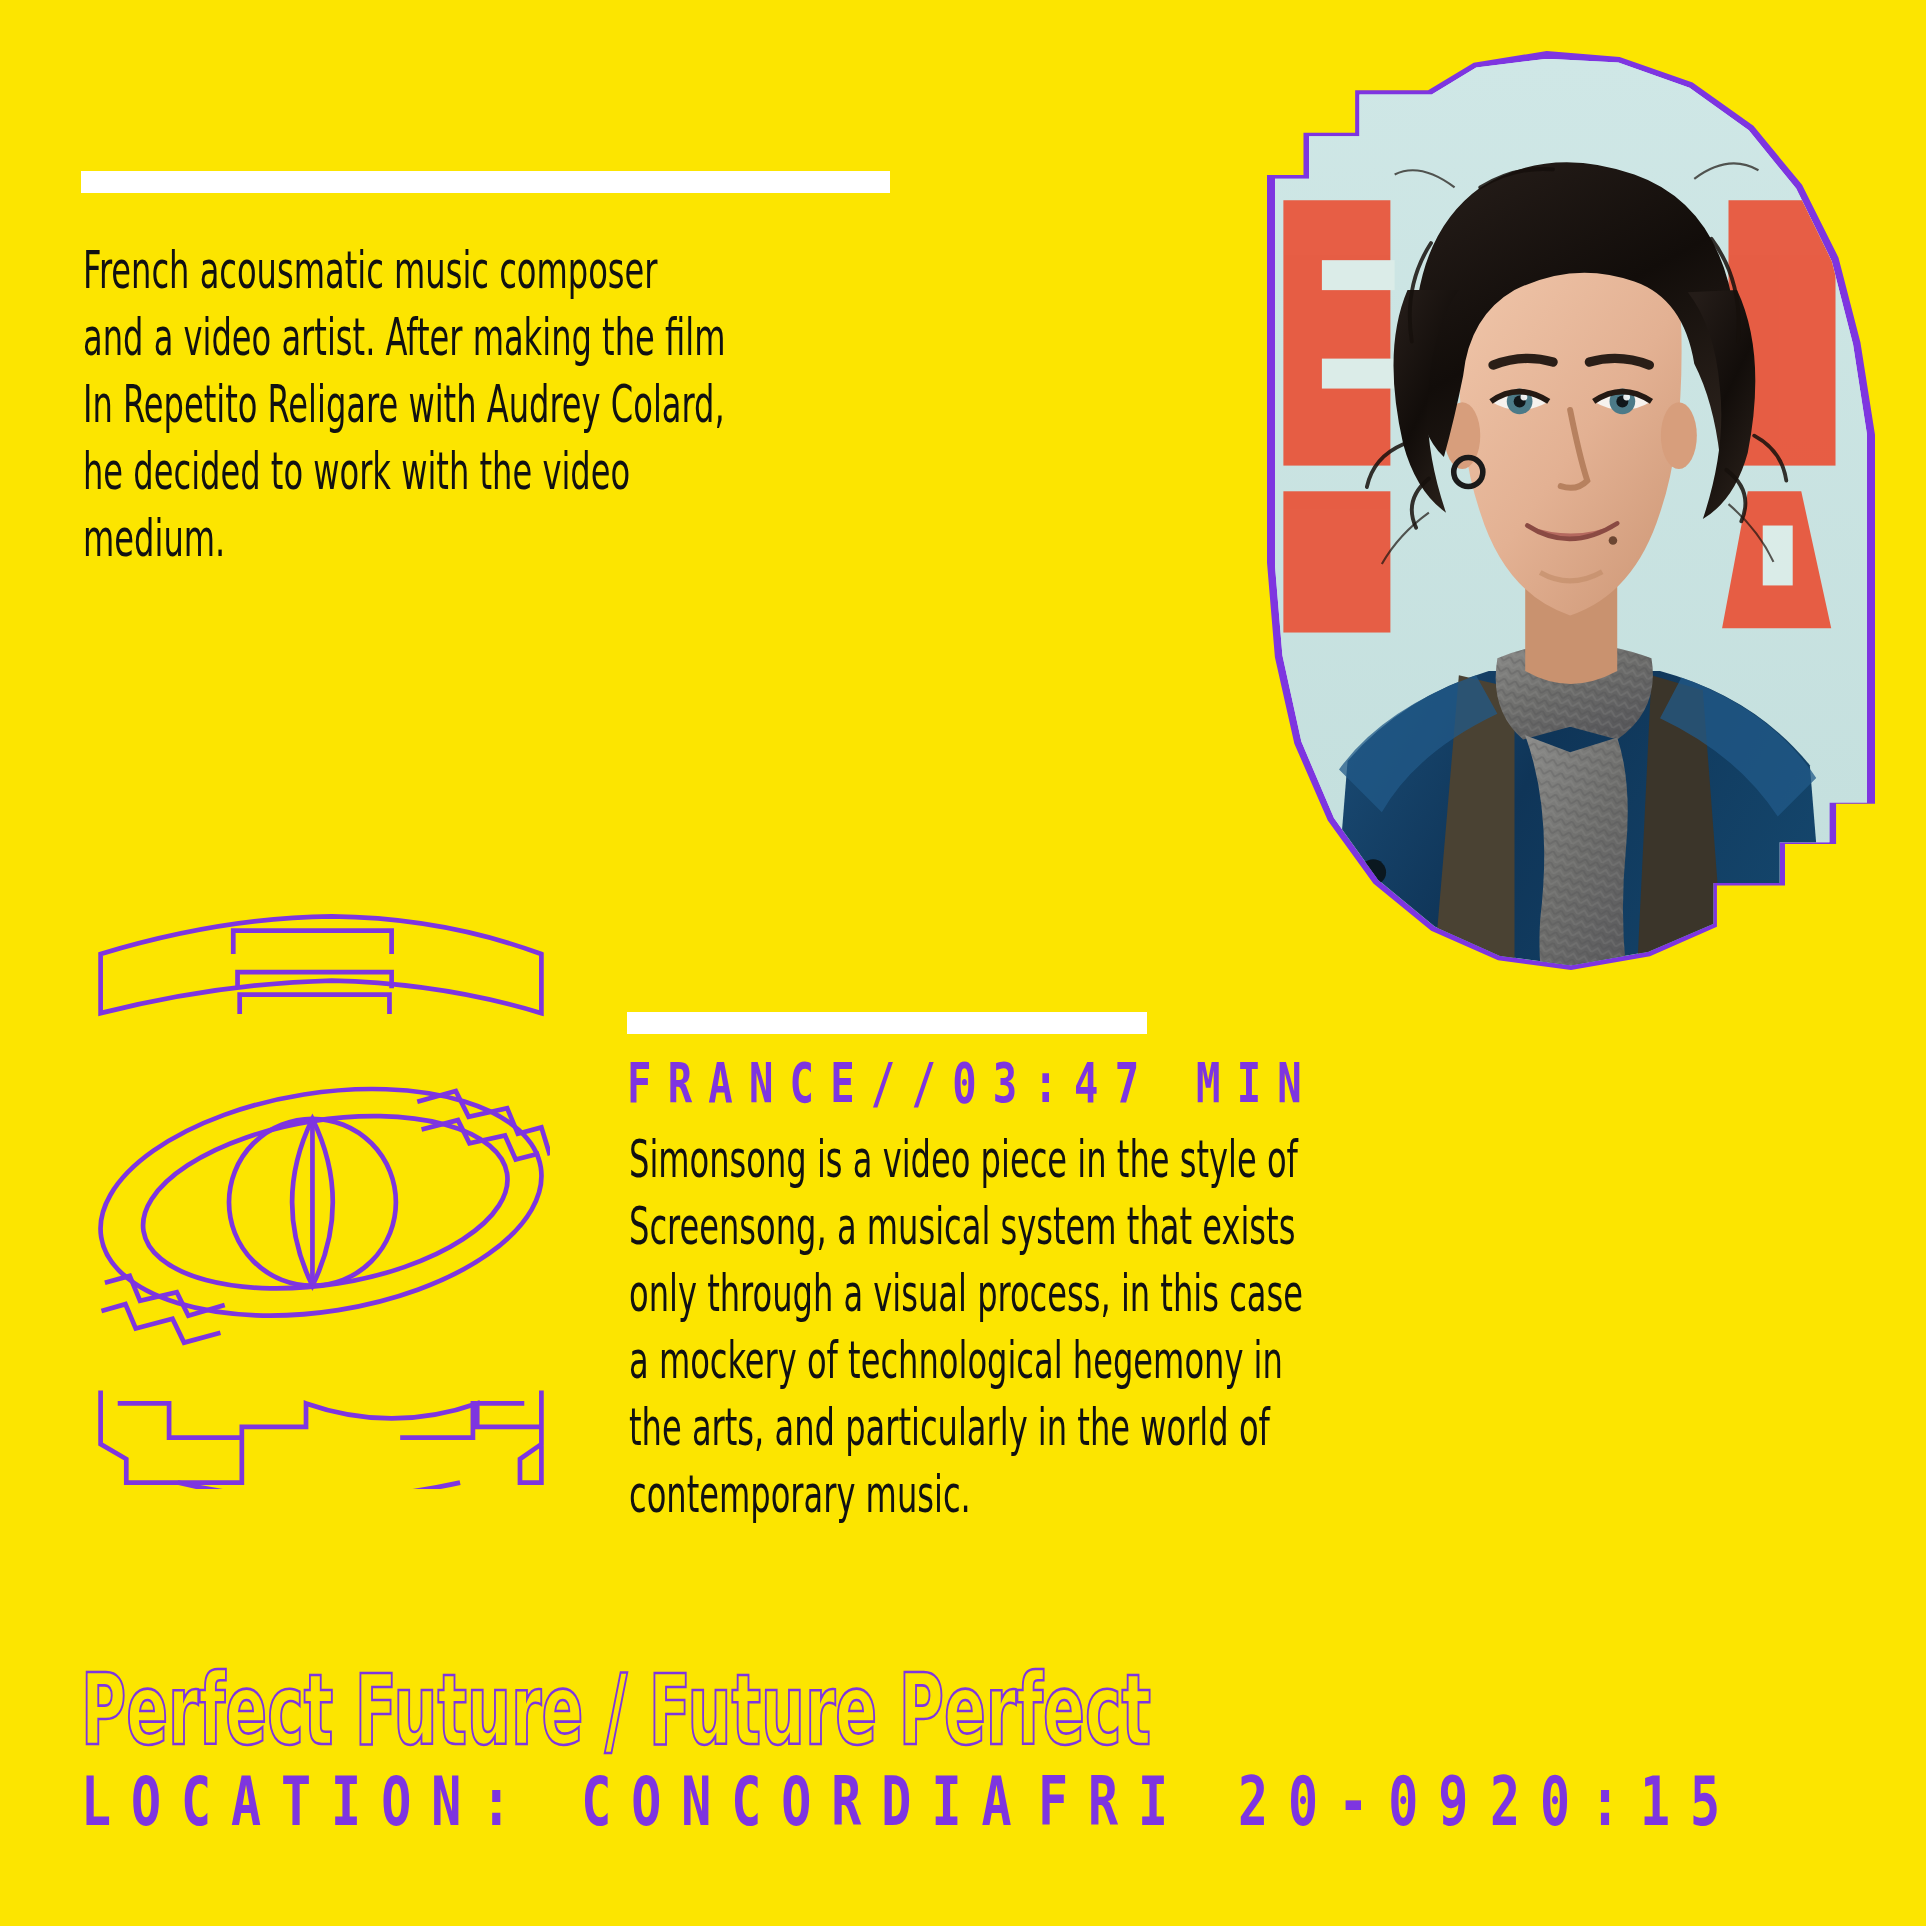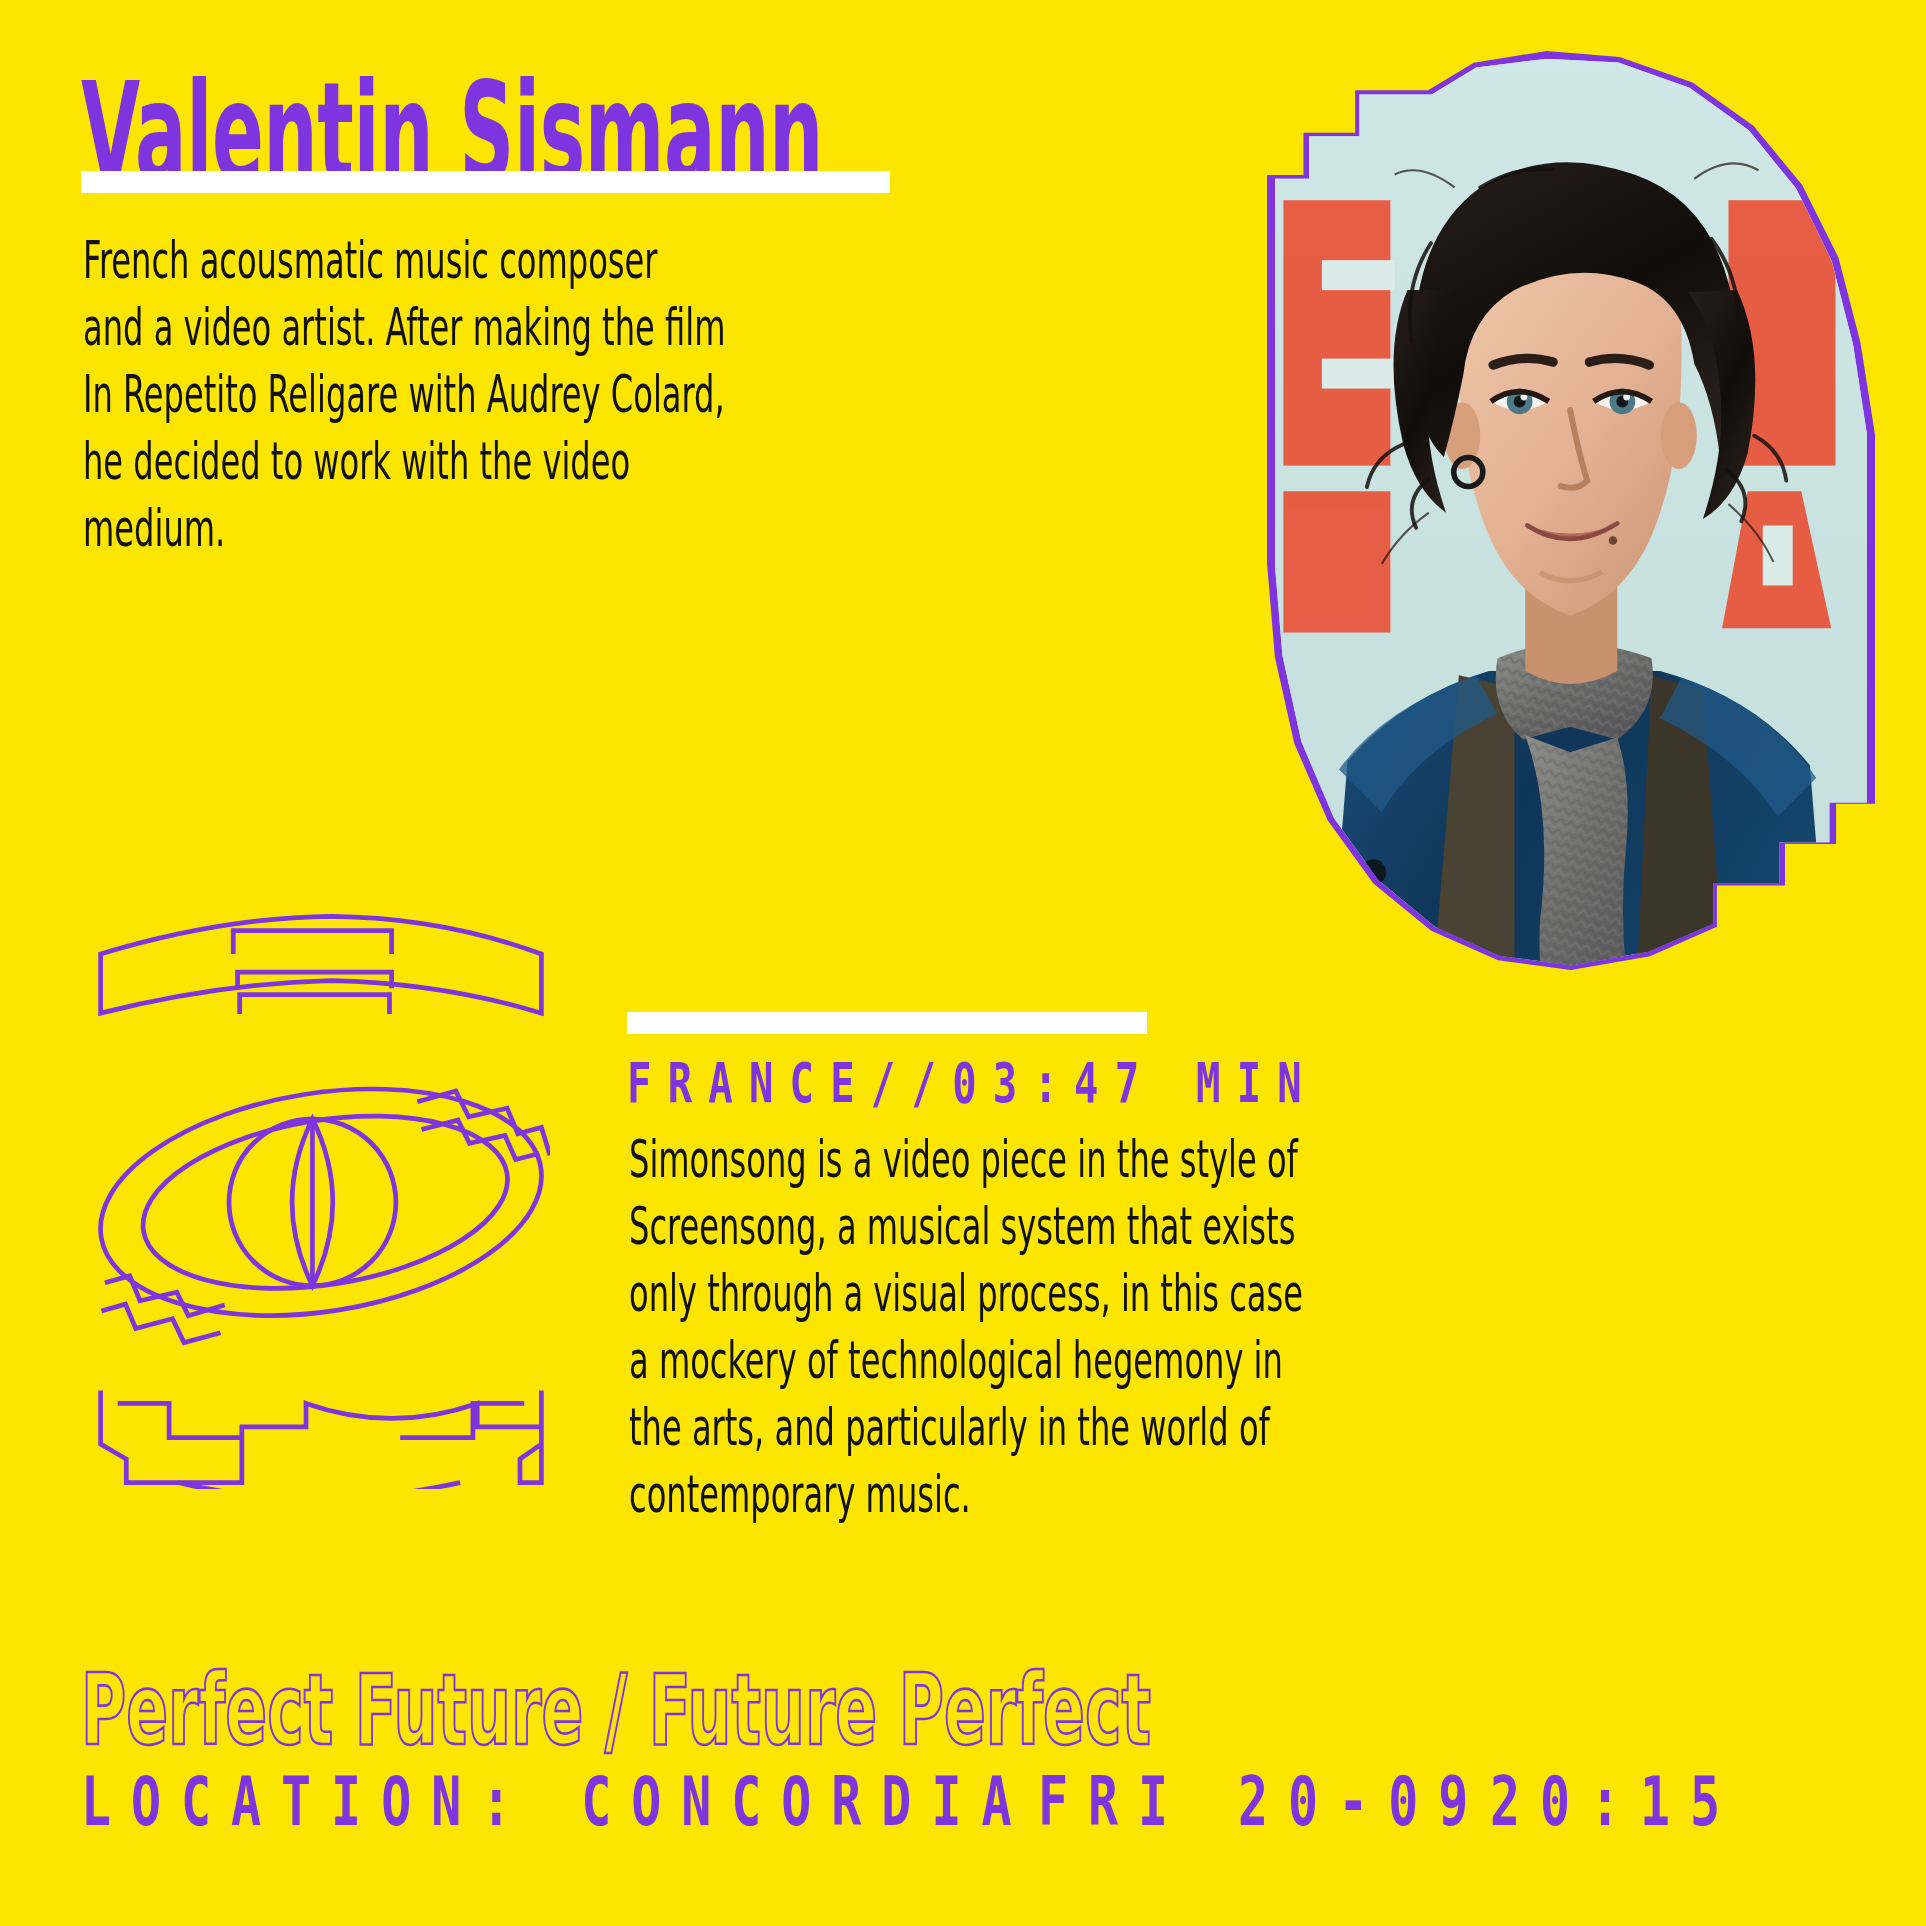--- a/index.html
+++ b/index.html
@@ -37,21 +37,21 @@
   .bodycopy{
     font-family:"DejaVu Sans Condensed","Liberation Sans Narrow","Liberation Sans",sans-serif;
     font-weight:400;
     color:#111111;
     transform:scaleX(.70);
     transform-origin:left top;
     white-space:nowrap;
     line-height:1.33;
   }
   .bio{
-    position:absolute;left:83px;top:227px;
+    position:absolute;left:83px;top:237px;
     font-size:51px;
     width:1498px;
   }
   .bio div{height:67px;}
 
   
   .photo-wrap{
     position:absolute;left:1267px;top:51px;
     width:608px;height:984px;
   }
@@ -136,23 +136,20 @@
   .footline{position:absolute;top:1770px;height:73px;}
   .f-location{left:81px;font-size:64px;}
   .f-date{left:1038px;font-size:64px;}
   .f-time{left:1490px;font-size:64px;}
 </style>
 </head>
 <body>
 
 <div class="poster">
 
-  <div class="artist-block">
-    <div class="display artist-name">Valentin Sismann</div>
-  </div>
   <div class="artist-rule"></div>
 
   <div class="bio">
     <div class="bodycopy">French acousmatic music composer</div>
     <div class="bodycopy">and a video artist. After making the film</div>
     <div class="bodycopy">In Repetito Religare with Audrey Colard,</div>
     <div class="bodycopy">he decided to work with the video</div>
     <div class="bodycopy">medium.</div>
   </div>
 

